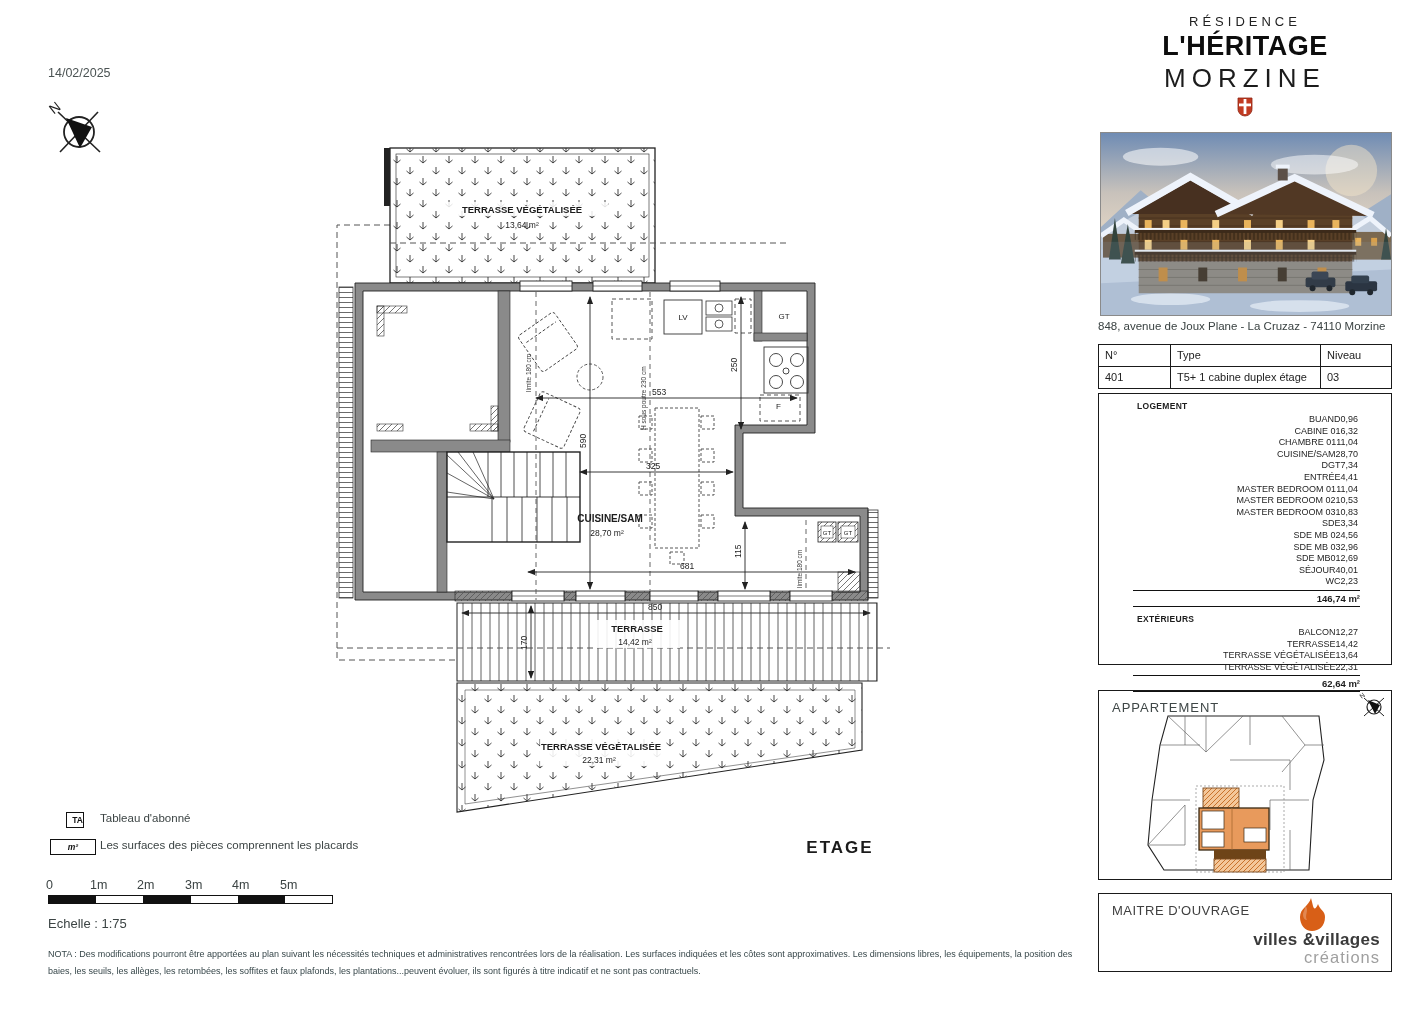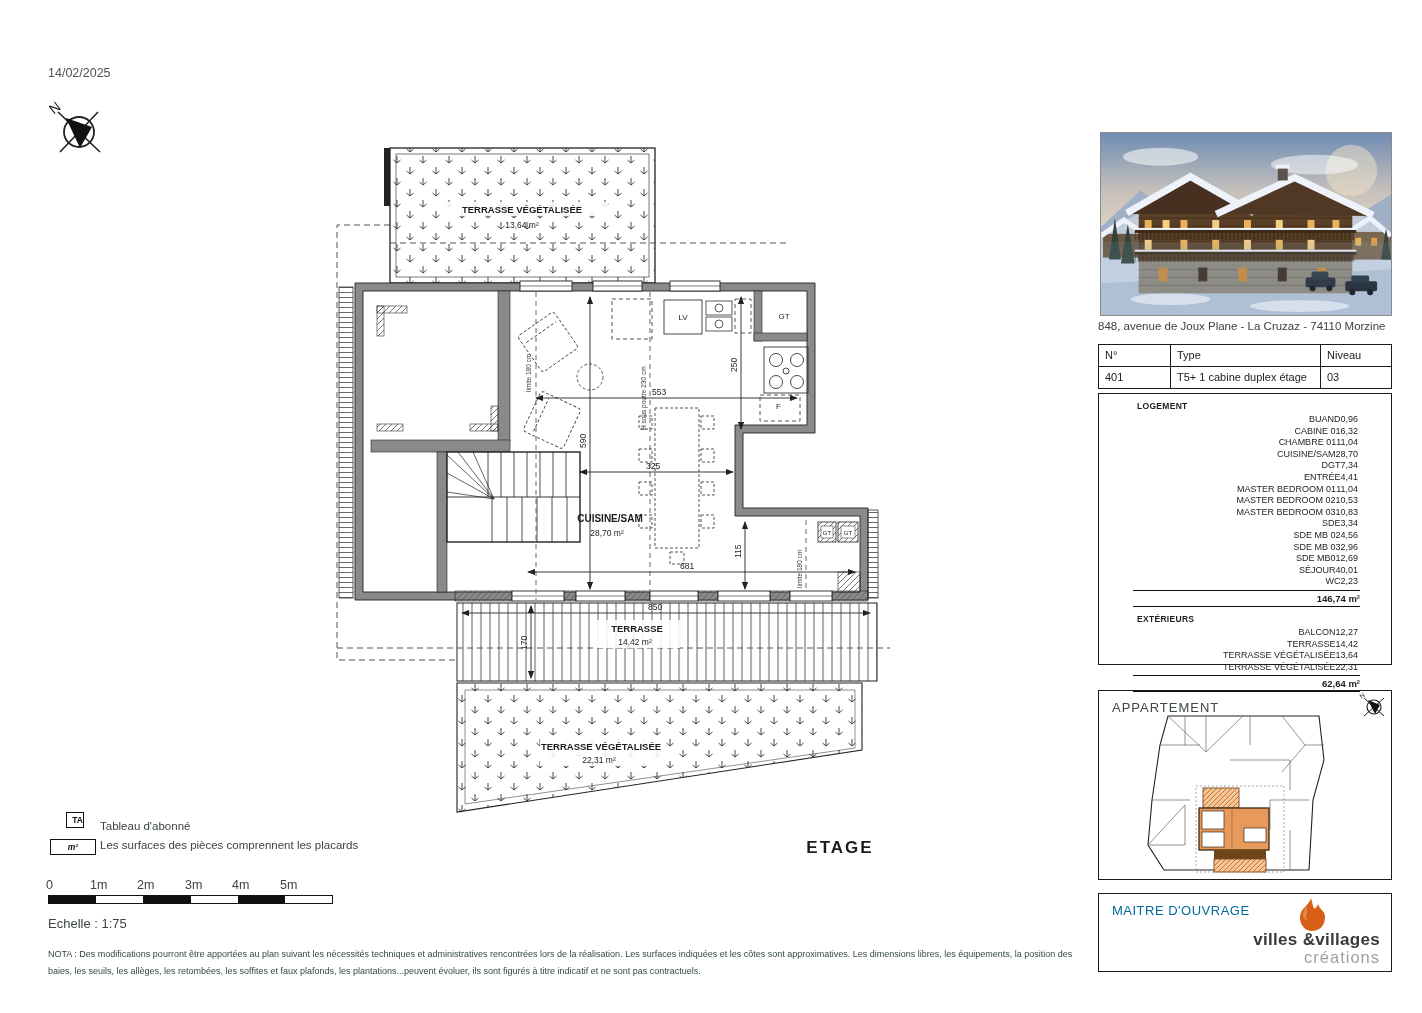--- a/index.html
+++ b/index.html
@@ -23,27 +23,27 @@
   .unit-table>div:nth-child(3n){border-right:none;}
   .unit-table>div:nth-child(n+4){border-bottom:none;}
   .surf-panel{left:1098px;top:393px;width:294px;height:272px;border:1px solid #1a1a1a;box-sizing:border-box;color:#1d1d1d;}
   .sec-label{margin:7px 0 3px 38px;font-size:8.5px;font-weight:bold;letter-spacing:.3px;}
   .srow{display:flex;justify-content:flex-end;margin:0 33px 0 106px;height:11.6px;line-height:11.6px;font-size:9px;}
   .stotal{margin:2px 31px 2px 34px;border-top:1.4px solid #111;border-bottom:1.4px solid #111;
           text-align:right;font-size:9.5px;font-weight:bold;padding:2px 0;}
   .apt-panel{left:1098px;top:690px;width:294px;height:190px;border:1px solid #1a1a1a;box-sizing:border-box;}
   .apt-title{left:1112px;top:700px;font-size:13px;letter-spacing:1px;color:#3f4747;}
   .mo-panel{left:1098px;top:893px;width:294px;height:79px;border:1px solid #1a1a1a;box-sizing:border-box;}
-  .mo-title{left:1112px;top:903px;font-size:13px;letter-spacing:.5px;color:#0369a1;}
+  .mo-title{left:1112px;top:903px;font-size:13px;letter-spacing:.5px;color:#404040;}
   .vv1{right:42px;top:930px;font-size:17px;font-weight:bold;color:#3a3a3a;letter-spacing:.3px;}
   .vv2{right:42px;top:948px;font-size:16.5px;color:#9f9f9f;letter-spacing:1px;}
   
   .ta-box{left:66px;top:812px;width:16px;height:14px;border:1.3px solid #111;font-size:8.5px;font-weight:bold;
           text-align:right;line-height:14px;color:#111;}
-  .ta-label{left:100px;top:812px;font-size:11.5px;margin-top:8px;}
+  .ta-label{left:100px;top:812px;font-size:11.5px;}
   .m2-box{left:50px;top:839px;width:44px;height:14px;border:1.2px solid #111;font-size:8.5px;font-weight:bold;
           text-align:center;line-height:14px;color:#111;font-style:italic;}
   .m2-label{left:100px;top:839px;font-size:11.5px;}
   .tick{top:878px;font-size:12.5px;color:#3c4444;}
   .bar{left:48px;top:895px;width:285px;height:9px;border:1px solid #111;box-sizing:border-box;display:flex;}
   .bar>i{flex:1;}
   .bar>i:nth-child(odd){background:#111;}
   .echelle{left:48px;top:916px;font-size:13px;}
   .nota{left:48px;top:946px;width:1038px;font-size:9px;line-height:17px;color:#37474a;}
   svg text{font-family:"Liberation Sans", sans-serif;}
@@ -285,20 +285,30 @@
       <i></i>
       <i></i>
       <i></i>
       <i></i>
       <i></i>
     </div>
   <div class="abs echelle">Echelle : 1:75</div>
 
   <div class="abs nota">NOTA : Des modifications pourront être apportées au plan suivant les nécessités techniques et administratives rencontrées lors de la réalisation. Les surfaces indiquées et les côtes sont approximatives. Les dimensions libres, les équipements, la position des baies, les seuils, les allèges, les retombées, les soffites et faux plafonds, les plantations...peuvent évoluer, ils sont figurés à titre indicatif et ne sont pas contractuels.</div>
 
+  <div class="abs rcol brand">
+    <div class="res">RÉSIDENCE</div>
+    <div class="nm">L'HÉRITAGE</div>
+    <div class="ct">MORZINE</div>
+    <svg width="16" height="20" viewBox="0 0 16 20" style="margin-top:3px">
+      <path d="M1,1 h14 v10 a7,7 0 0 1 -7,8 a7,7 0 0 1 -7,-8 Z" fill="#c23b22" stroke="#8d2413" stroke-width="0.8"></path>
+      <rect x="6.6" y="2" width="2.8" height="15" fill="#fff"></rect>
+        <rect x="2" y="6.5" width="12" height="2.8" fill="#fff"></rect>
+    </svg>
+  </div>
 
   <svg class="abs photo-frame" viewBox="0 0 292 184" preserveAspectRatio="none">
     <defs>
       <linearGradient id="sky" x1="0" y1="0" x2="0" y2="1">
         <stop offset="0" stop-color="#6f8cb4"></stop>
           <stop offset="0.55" stop-color="#c8c2bb"></stop>
           <stop offset="1" stop-color="#e6d8c6"></stop>
       </linearGradient>
       <pattern id="balus" width="4" height="8" patternUnits="userSpaceOnUse">
         <line x1="2" y1="0" x2="2" y2="8" stroke="#2c1f12" stroke-width="1"></line>

